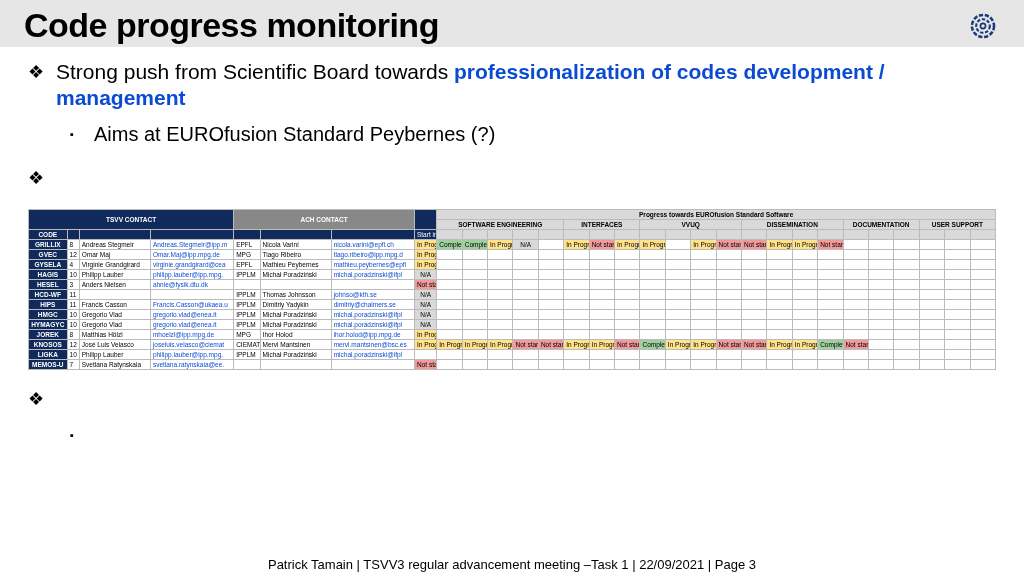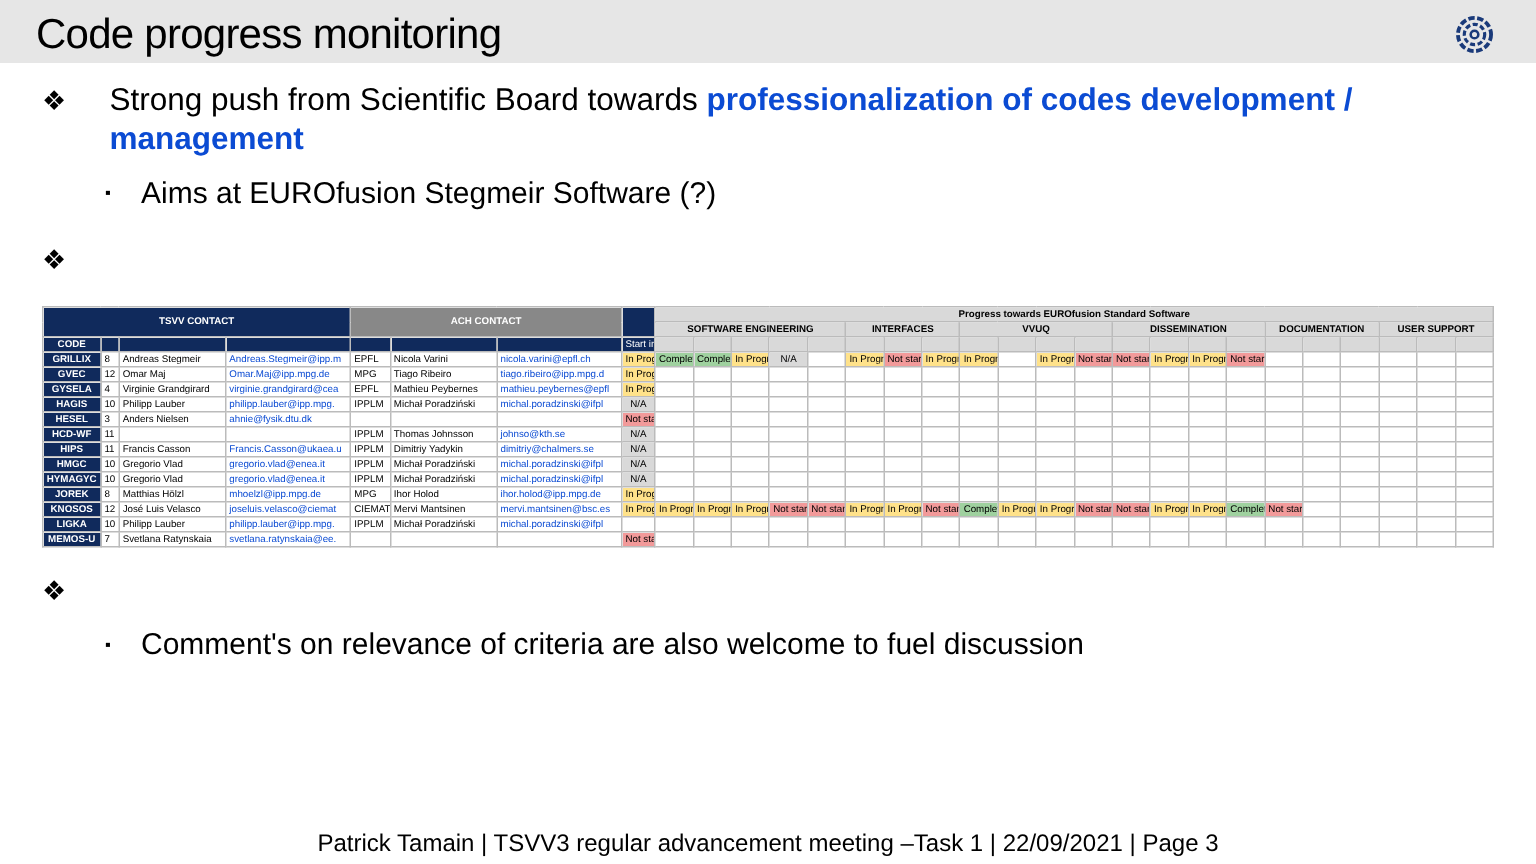--- a/index.html
+++ b/index.html
@@ -1,29 +1,29 @@
 <!DOCTYPE html>
 <html><head>
 <meta charset="utf-8">
 <style>
   * { box-sizing: border-box; margin: 0; padding: 0; }
   body { font-family: Arial, Helvetica, sans-serif; width: 1024px; height: 576px; overflow: hidden; background: #fff; }
 
   
   .hdr { background: #e6e6e6; padding: 6px 24px 2px 24px; display: flex; align-items: center; justify-content: space-between; }
-  .hdr h1 { font-size: 28px; font-weight: 400; letter-spacing: -0.5px; }
+  .hdr h1 { font-size: 34px; font-weight: 700; letter-spacing: -0.5px; }
   .logo { width: 34px; height: 34px; }
 
   
   .body { padding: 12px 28px 0 28px; }
   ul.top { list-style: none; }
   ul.top > li { margin-bottom: 18px; }
   ul.top > li > .row { display: flex; }
   .dia { width: 28px; flex: 0 0 28px; font-size: 18px; line-height: 26px; }
-  .txt { font-size: 21px; line-height: 26px; margin-left: 17px; }
+  .txt { font-size: 21px; line-height: 26px; }
   .blue { color: #0b4bd3; font-weight: 700; }
   .red  { color: #c00000; font-weight: 700; }
   ul.sub { list-style: none; margin-top: 10px; margin-left: 42px; }
   ul.sub li { display: flex; font-size: 20px; line-height: 26px; }
   .sq { width: 24px; flex: 0 0 24px; font-size: 11px; }
 
   
   .sheet { margin: 4px 0 16px 0; font-size: 6.5px; width: 100%; }
   .sheet table { border-collapse: collapse; table-layout: fixed; width: 100%; }
   .sheet td, .sheet th { border: 1px solid #bbb; padding: 1px 2px; height: 9px; overflow: hidden; white-space: nowrap; }
@@ -32,21 +32,21 @@
   .h-lgrey{ background: #d9d9d9; text-align: center; font-weight: 700; }
   .h-start{ background: #102a5c; color: #fff; text-align: center; }
   .link   { color: #0b4bd3; }
   .st-cmp  { background: #9fd19f; text-align: center; }
   .st-ip   { background: #ffe28a; text-align: center; }
   .st-ns   { background: #f29a9a; text-align: center; }
   .st-na   { background: #d9d9d9; text-align: center; }
   td.empty { background: #fff; }
 
   
-  .ftr { position: fixed; bottom: 4px; left: 0; right: 0; text-align: center; font-size: 16px; }
+  .ftr { position: fixed; bottom: 4px; left: 0; right: 0; text-align: center; font-size: 13px; }
 </style>
 </head>
 <body>
 
 <div class="hdr">
   <h1>Code progress monitoring</h1>
   <svg class="logo" viewBox="0 0 40 40">
     <circle cx="20" cy="20" r="13" fill="none" stroke="#1a3a7a" stroke-width="3" stroke-dasharray="5 2"></circle>
     <circle cx="20" cy="20" r="8" fill="none" stroke="#1a3a7a" stroke-width="2.5" stroke-dasharray="4 2"></circle>
     <circle cx="20" cy="20" r="3" fill="none" stroke="#1a3a7a" stroke-width="2"></circle>
@@ -58,21 +58,21 @@
     <li>
       <div class="row">
         <span class="dia">❖</span>
         <span class="txt">
           <span> Strong push from Scientific Board towards </span><span class="blue">professionalization of codes development / management</span>
         </span>
       </div>
       <ul class="sub">
         <li>
           <span class="sq">▪</span>
-          <span>Aims at EUROfusion Stegmeir Software (?)</span>
+          <span>Aims at EUROfusion Standard Peybernes (?)</span>
         </li>
       </ul>
     </li>
 
     <li>
       <div class="row">
         <span class="dia">❖</span>
       </div>
     </li>
   </ul>
@@ -579,20 +579,19 @@
   </div>
 
   <ul class="top">
     <li>
       <div class="row">
         <span class="dia">❖</span>
       </div>
       <ul class="sub">
         <li>
           <span class="sq">▪</span>
-          <span>Comment's on relevance of criteria are also welcome to fuel discussion</span>
         </li>
       </ul>
     </li>
   </ul>
 </div>
 
 <div class="ftr">Patrick Tamain | TSVV3 regular advancement meeting –Task 1 | 22/09/2021 | Page 3</div>
 
 </body></html>

